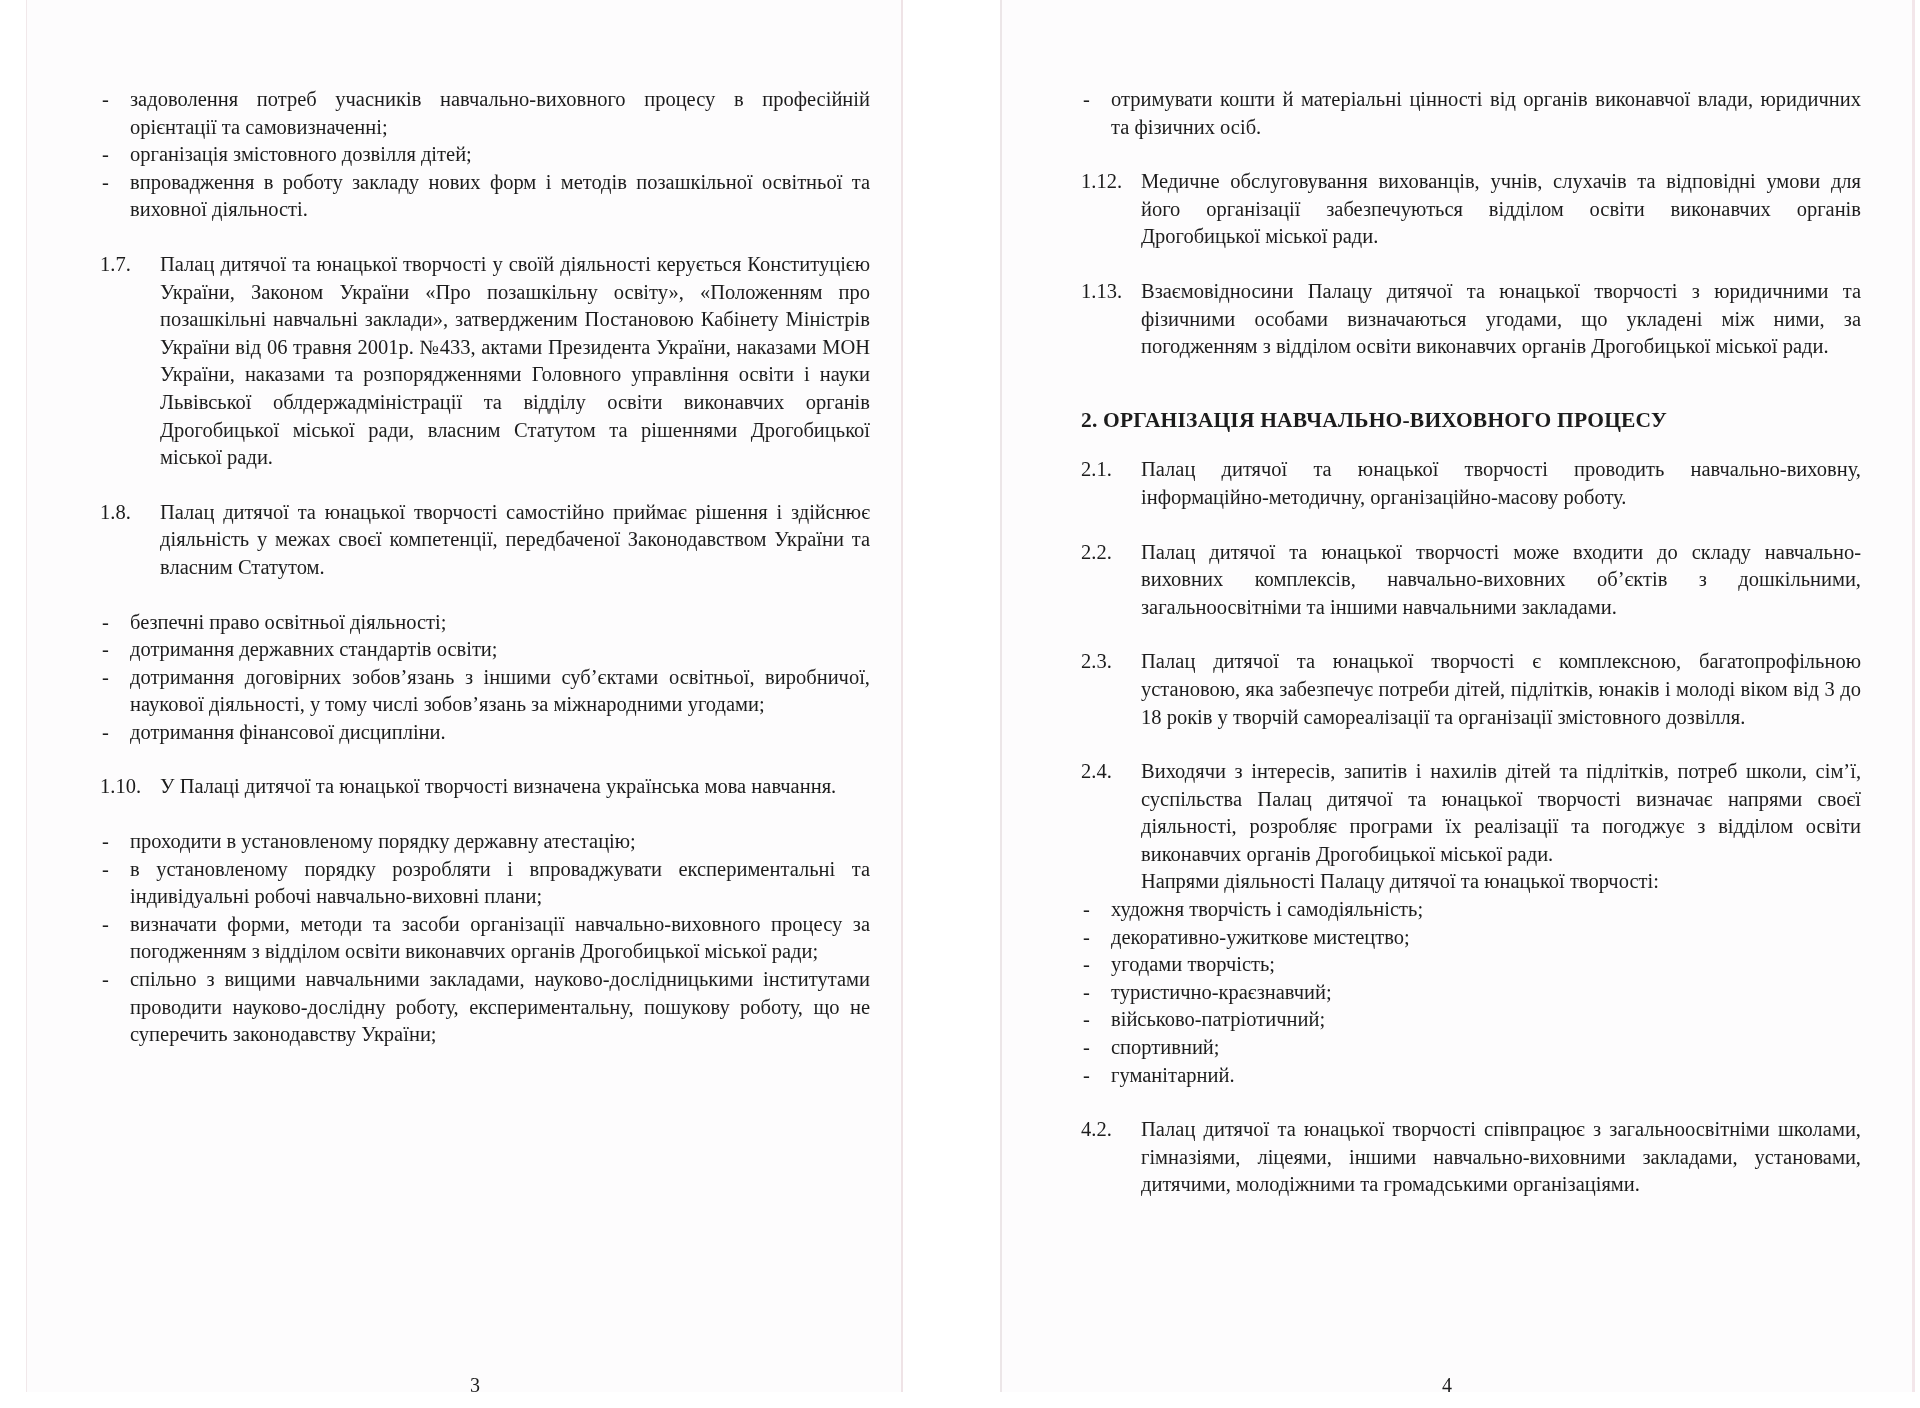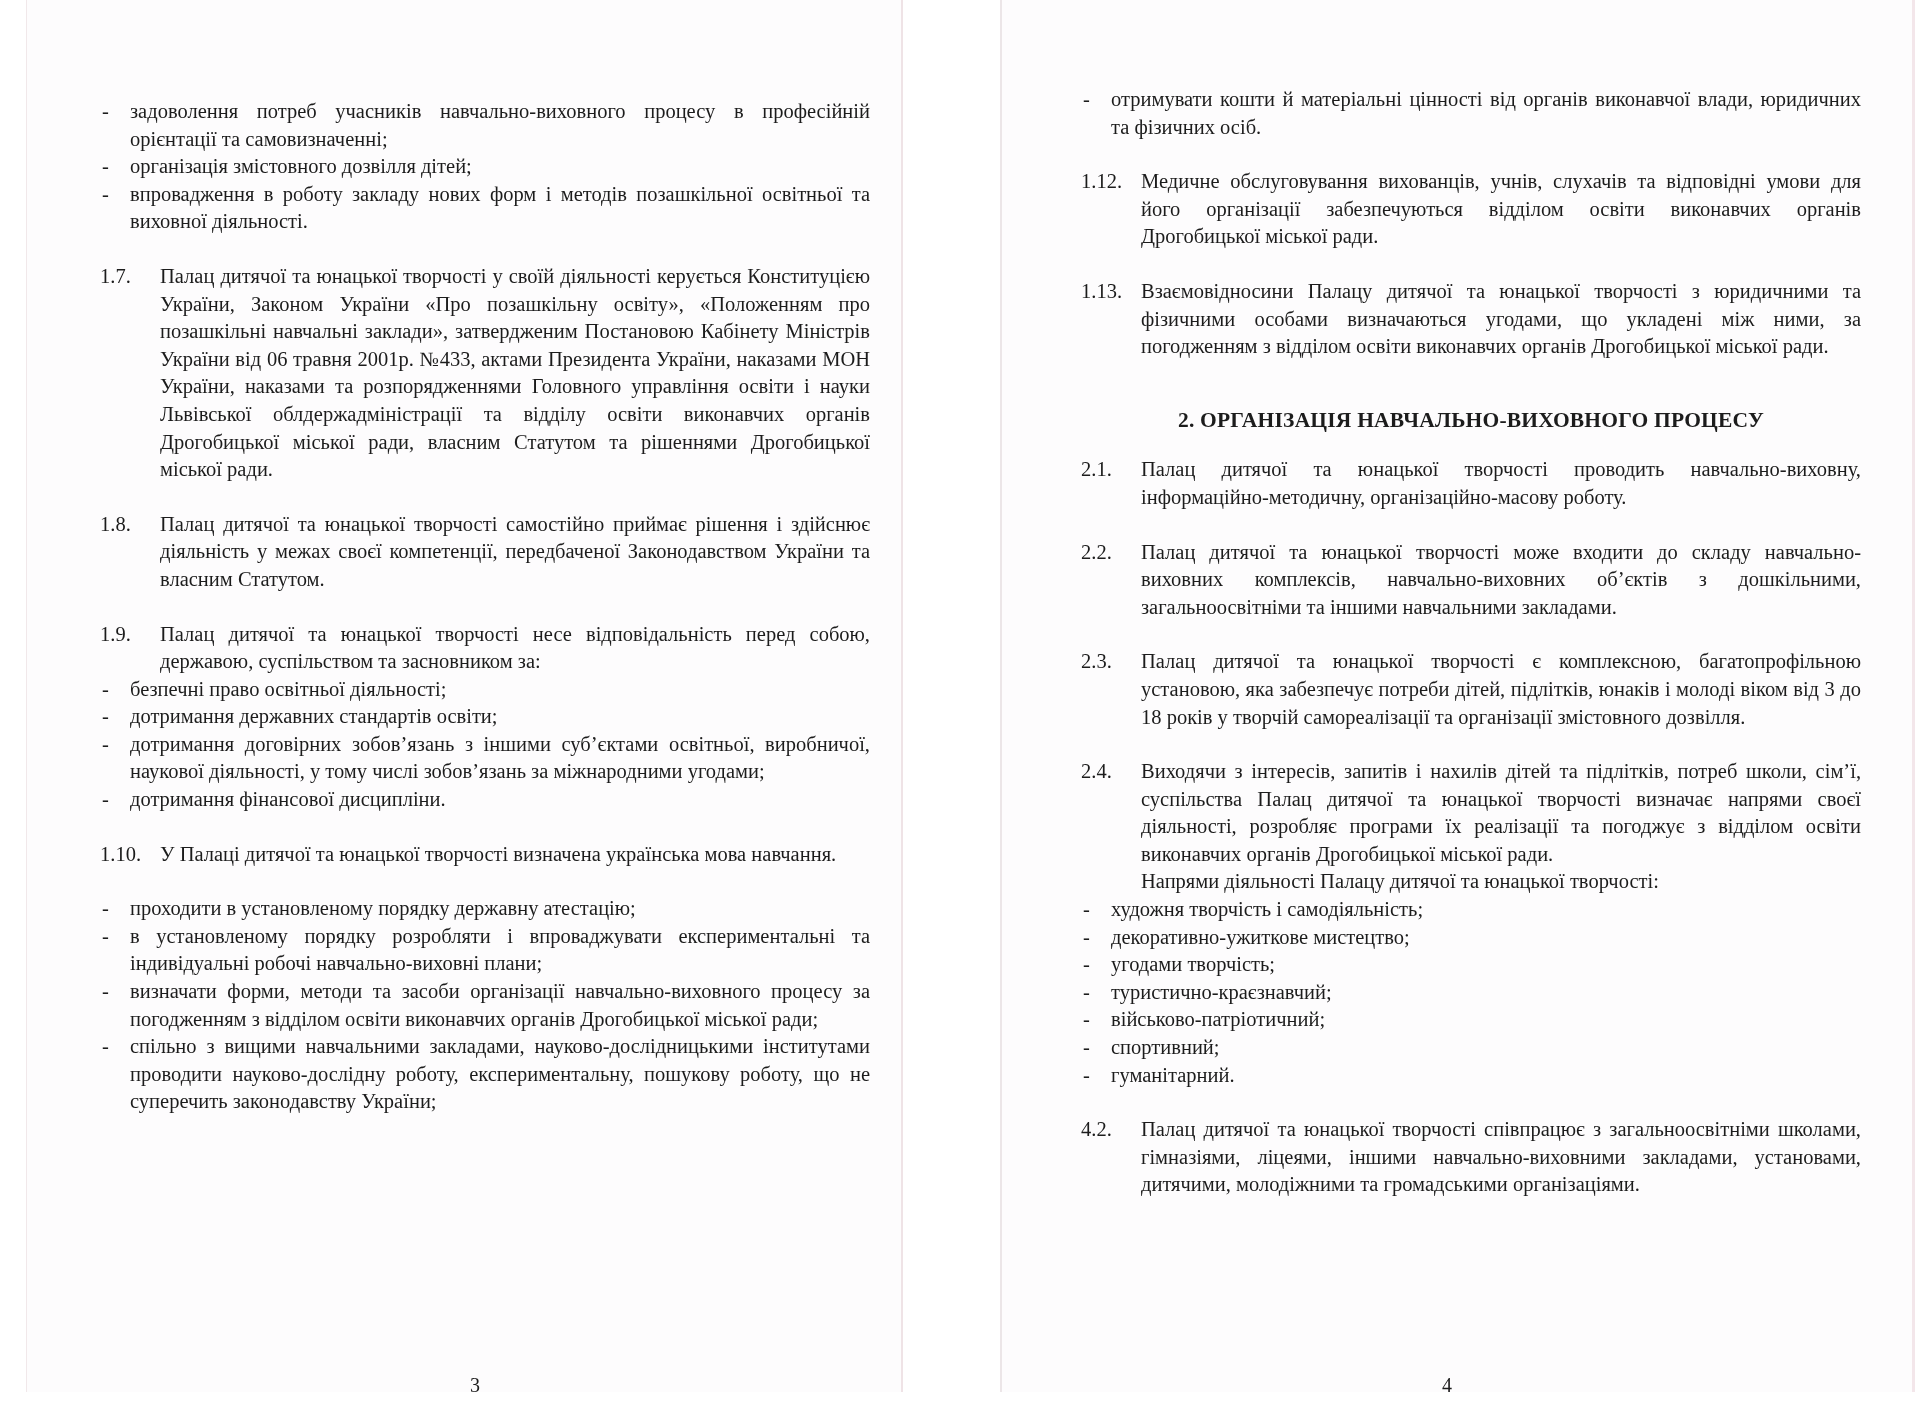--- a/index.html
+++ b/index.html
@@ -12,36 +12,36 @@
   }
   .page {
     position:absolute; top:0; height:1392px;
     background:#fdfcfd;
   }
   .page-left { left:26px; width:874px; border-right:3px solid #efe3e6; border-left:1px solid #f1e8ea; }
   .page-right { left:1000px; width:910px; border-left:2px solid #ece6e8; border-right:3px solid #f3e6ea; }
   .gutter { position:absolute; left:903px; top:0; width:95px; height:1408px; background:#ffffff; }
 
   .content { position:absolute; font-size:20.5px; line-height:27.6px; }
-  .left-content { left:100px; top:98px; width:770px;font-family:Liberation Serif, serif; }
+  .left-content { left:100px; top:86px; width:770px;font-family:Liberation Serif, serif; }
   .right-content { left:1065px; top:86px; width:780px;margin-left:16px; }
 
   .clause { display:flex; }
   .clause .num { flex:0 0 60px; }
   .clause .body { flex:1; text-align:justify; }
   .gap { height:27px; }
 
   ul.dash { list-style:none; margin:0; padding:0; }
   ul.dash li { position:relative; padding-left:30px; text-align:justify; }
   ul.dash li::before { content:"-"; position:absolute; left:2px; top:0; }
   .left-content ul.dash li { padding-left:30px; }
   .sub-list { margin-left:30px; }
 
   .section-title {
-    text-align:center; font-weight:bold; font-size:21.5px;
+    text-align:left; font-weight:bold; font-size:21.5px;
     margin:46px 0 22px 0; letter-spacing:0.2px;
   }
 
   .page-number { position:absolute; font-size:20px; }
   .pn-left { left:470px; top:1384px; }
   .pn-right { left:1442px; top:1384px; }
   .pn-left, .pn-right { top:1374px; }
 </style>
 </head>
 <body>
@@ -63,24 +63,20 @@
     <span class="body">Палац дитячої та юнацької творчості у своїй діяльності керується Конституцією України, Законом України «Про позашкільну освіту», «Положенням про позашкільні навчальні заклади», затвердженим Постановою Кабінету Міністрів України від 06 травня 2001р. №433, актами Президента України, наказами МОН України, наказами та розпорядженнями Головного управління освіти і науки Львівської облдержадміністрації та відділу освіти виконавчих органів Дрогобицької міської ради, власним Статутом та рішеннями Дрогобицької міської ради.</span>
   </div>
 
   <div class="gap"></div>
   <div class="clause">
     <span class="num">1.8.</span>
     <span class="body">Палац дитячої та юнацької творчості самостійно приймає рішення і здійснює діяльність у межах своєї компетенції, передбаченої Законодавством України та власним Статутом.</span>
   </div>
 
   <div class="gap"></div>
-  <div class="clause">
-    <span class="num">1.9.</span>
-    <span class="body">Палац дитячої та юнацької творчості несе відповідальність перед собою, державою, суспільством та засновником за:</span>
-  </div>
   <ul class="dash sub-list">
     <li>безпечні право освітньої діяльності;</li>
     <li>дотримання державних стандартів освіти;</li>
     <li>дотримання договірних зобов’язань з іншими суб’єктами освітньої, виробничої, наукової діяльності, у тому числі зобов’язань за міжнародними угодами;</li>
     <li>дотримання фінансової дисципліни.</li>
   </ul>
 
   <div class="gap"></div>
   <div class="clause">
     <span class="num">1.10.</span>

